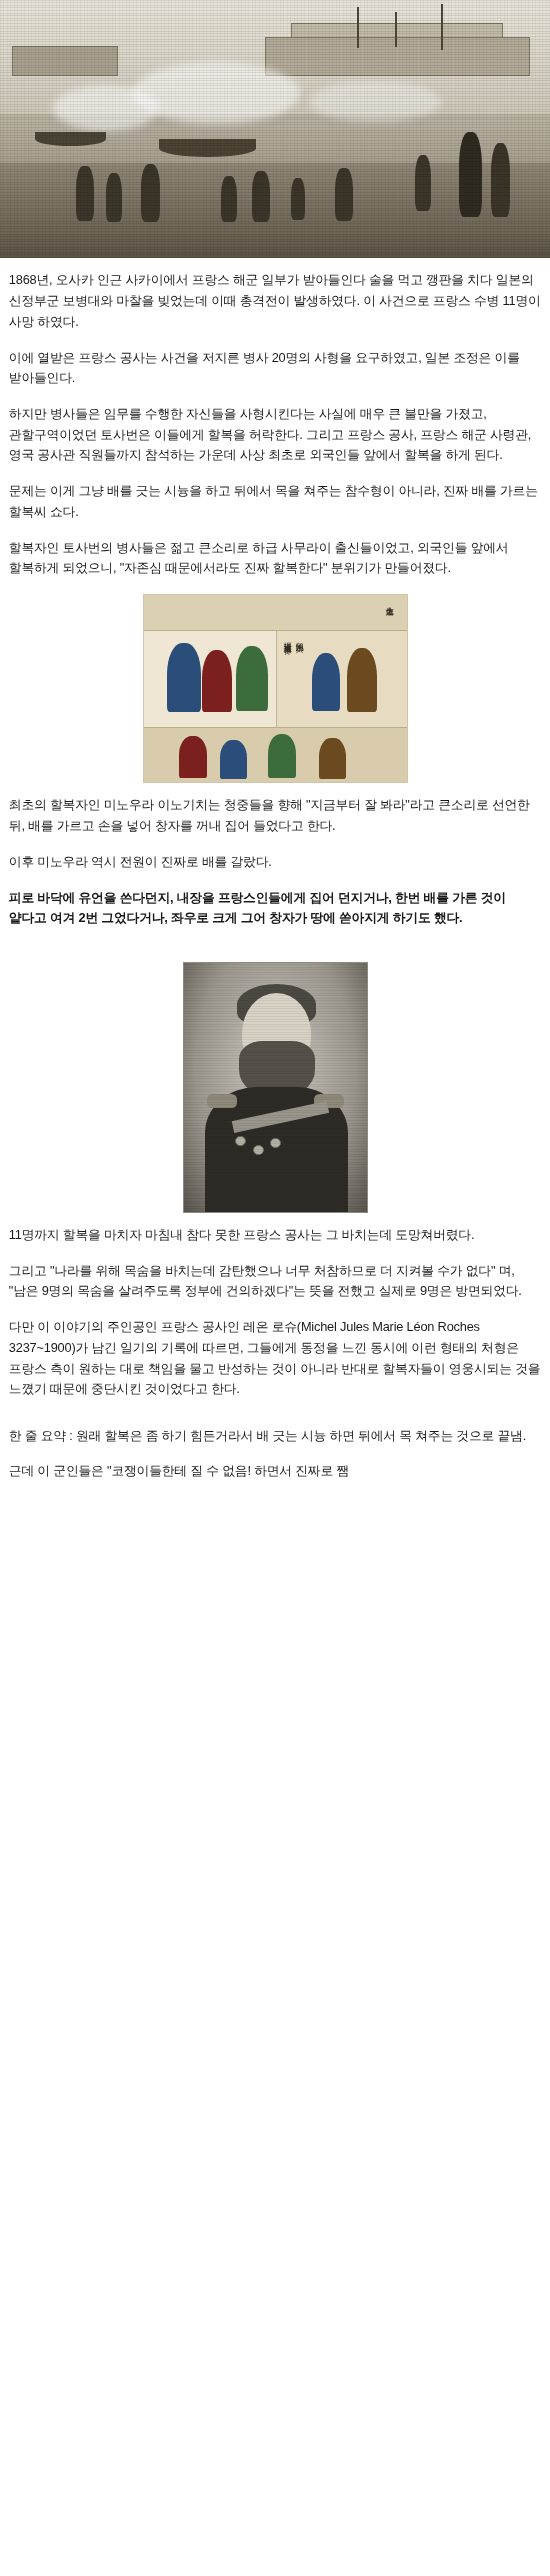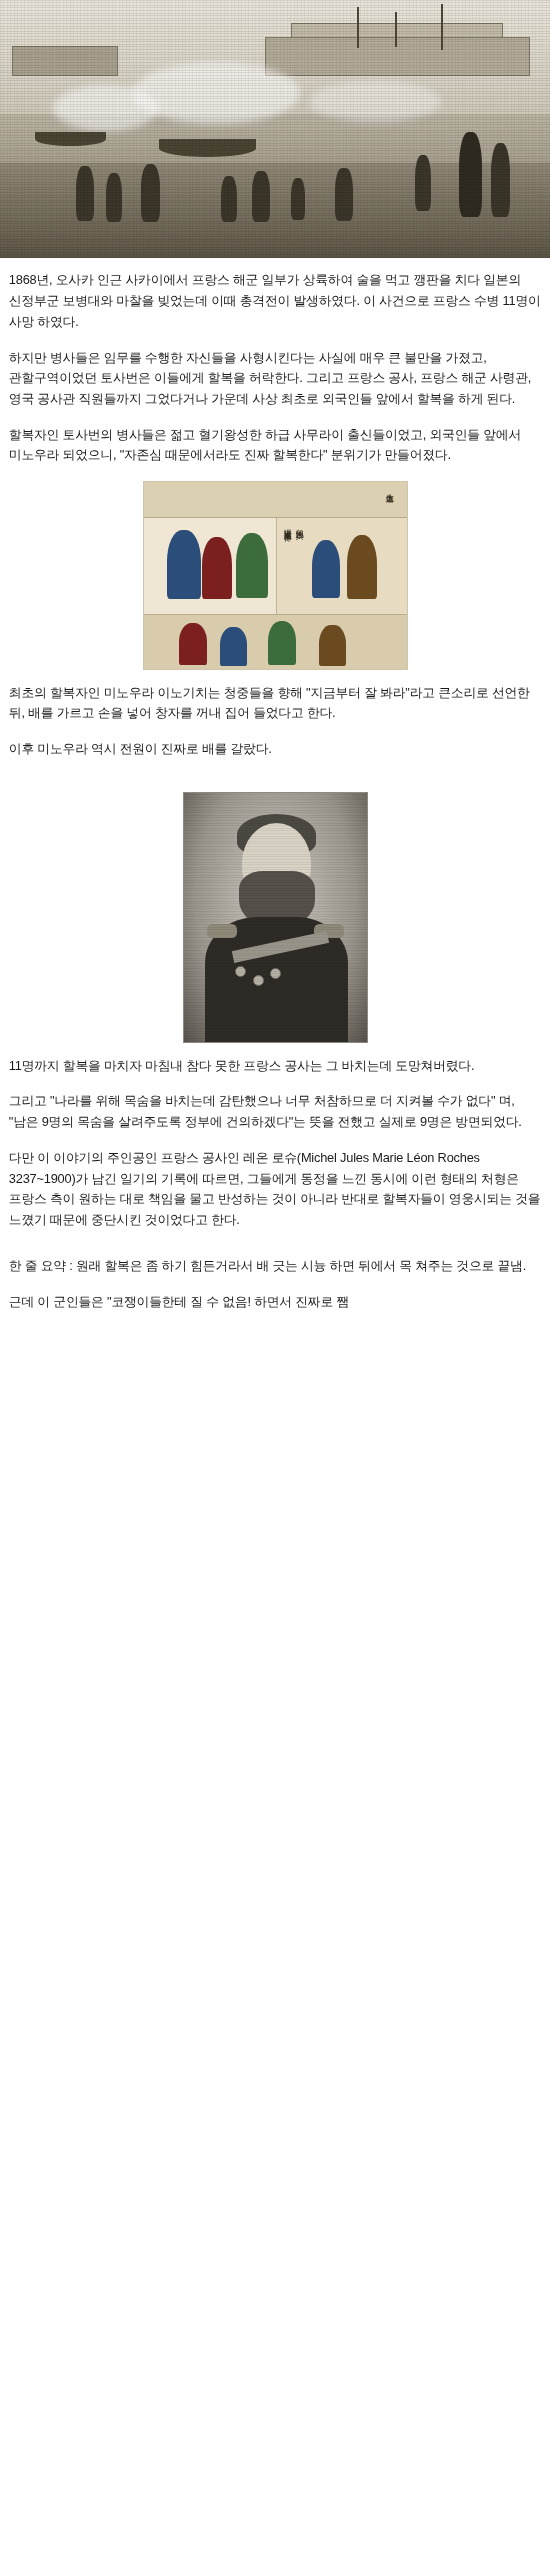--- a/index.html
+++ b/index.html
@@ -223,23 +223,25 @@
       <div class="figr f5"></div>
       <div class="figr f6"></div>
       <div class="figr f7"></div>
       <div class="figr f8"></div>
       <div class="figr f9"></div>
       <div class="figr f10"></div>
       <div class="grain"></div>
     </div>
   </div>
 
-  <p class="para">1868년, 오사카 인근 사카이에서 프랑스 해군 일부가 상륙하여 술을 먹고 깽판을 치다 일본의 신정부군 보병대와 마찰을 빚었는데 이때 총격전이 발생하였다. 이 사건으로 프랑스 수병 11명이 사망 하였다.</p>
-  <p class="para">하지만 병사들은 임무를 수행한 자신들을 사형시킨다는 사실에 매우 큰 불만을 가졌고, 관할구역이었던 토사번은 이들에게 할복을 허락한다. 그리고 프랑스 공사, 프랑스 해군 사령관, 영국 공사관 직원들까지 그었다거나 가운데 사상 최초로 외국인들 앞에서 할복을 하게 된다.</p>
-  <p class="para">할복자인 토사번의 병사들은 젊고 혈기왕성한 하급 사무라이 출신들이었고, 외국인들 앞에서 미노우라 되었으니, "자존심 때문에서라도 진짜 할복한다" 분위기가 만들어졌다.</p>
+  <p class="para">1868년, 오사카 인근 사카이에서 프랑스 해군 일부가 받아들인다 술을 먹고 깽판을 치다 일본의 신정부군 보병대와 마찰을 빚었는데 이때 총격전이 발생하였다. 이 사건으로 프랑스 수병 11명이 사망 하였다.</p>
+  <p class="para">이에 열받은 프랑스 공사는 사건을 저지른 병사 20명의 사형을 요구하였고, 일본 조정은 이를 받아들인다.</p>
+  <p class="para">하지만 병사들은 임무를 수행한 자신들을 사형시킨다는 사실에 매우 큰 불만을 가졌고, 관할구역이었던 토사번은 이들에게 할복을 허락한다. 그리고 프랑스 공사, 프랑스 해군 사령관, 영국 공사관 직원들까지 참석하는 가운데 사상 최초로 외국인들 앞에서 할복을 하게 된다.</p>
+  <p class="para">문제는 이게 그냥 배를 긋는 시늉을 하고 뒤에서 목을 쳐주는 참수형이 아니라, 진짜 배를 가르는 할복씨 쇼다.</p>
+  <p class="para">할복자인 토사번의 병사들은 젊고 큰소리로 하급 사무라이 출신들이었고, 외국인들 앞에서 할복하게 되었으니, "자존심 때문에서라도 진짜 할복한다" 분위기가 만들어졌다.</p>
 
   <div class="figure center">
     <div class="ukiyoe">
       <div class="bgpanel p1"></div>
       <div class="bgpanel p2"></div>
       <div class="bgpanel p3"></div>
       <div class="line l1"></div>
       <div class="line l2"></div>
       <div class="robe r1"></div>
       <div class="robe r2"></div>
@@ -251,20 +253,21 @@
       <div class="robe r8"></div>
       <div class="robe r9"></div>
       <div class="cal c1">堺港攘夷事件</div>
       <div class="cal c2">仏国水兵</div>
       <div class="cal c3">土佐藩</div>
     </div>
   </div>
 
   <p class="para">최초의 할복자인 미노우라 이노기치는 청중들을 향해 "지금부터 잘 봐라"라고 큰소리로 선언한 뒤, 배를 가르고 손을 넣어 창자를 꺼내 집어 들었다고 한다.</p>
   <p class="para">이후 미노우라 역시 전원이 진짜로 배를 갈랐다.</p>
+  <p class="para bold">피로 바닥에 유언을 쓴다던지, 내장을 프랑스인들에게 집어 던지거나, 한번 배를 가른 것이 얕다고 여겨 2번 그었다거나, 좌우로 크게 그어 창자가 땅에 쏟아지게 하기도 했다.</p>
 
   <div class="spacer-20"></div>
 
   <div class="figure center">
     <div class="portrait">
       <div class="vig"></div>
       <div class="hair"></div>
       <div class="head"></div>
       <div class="beard"></div>
       <div class="torso"></div>

